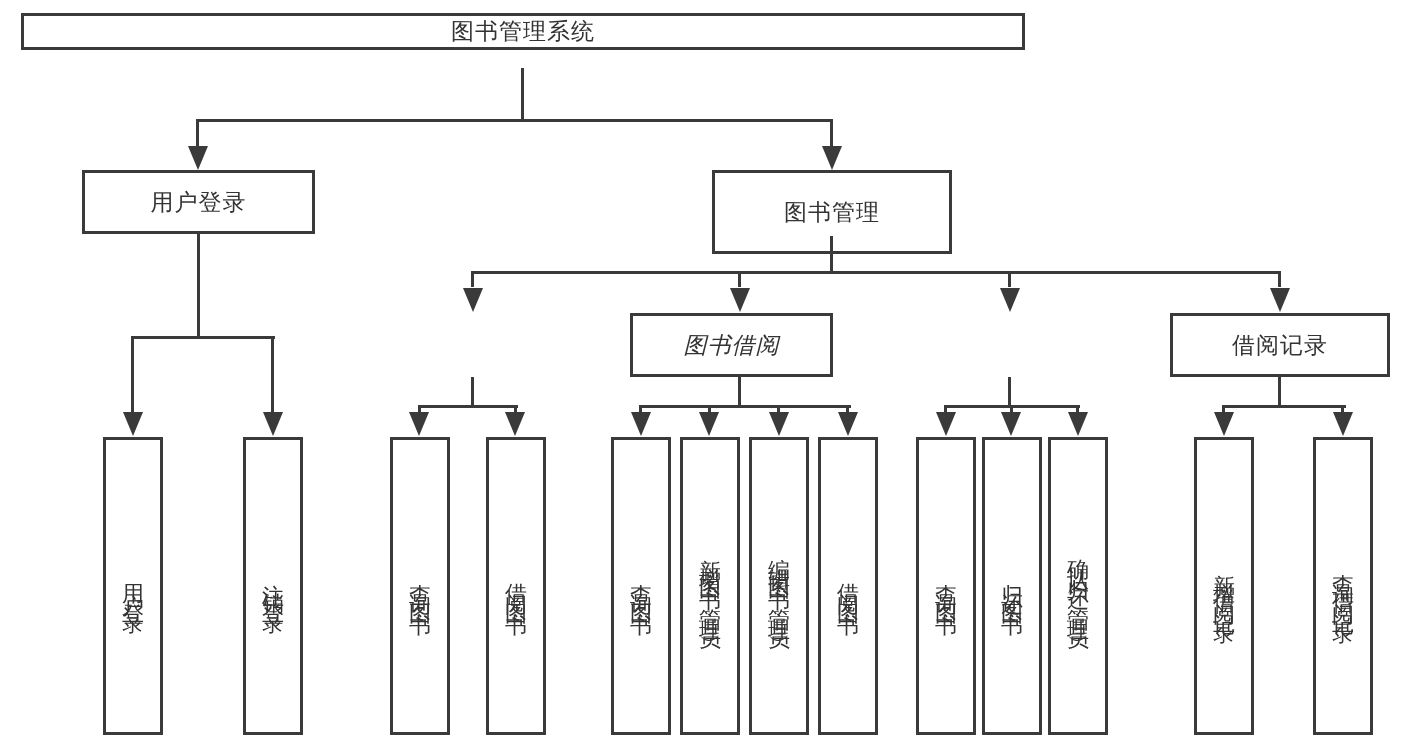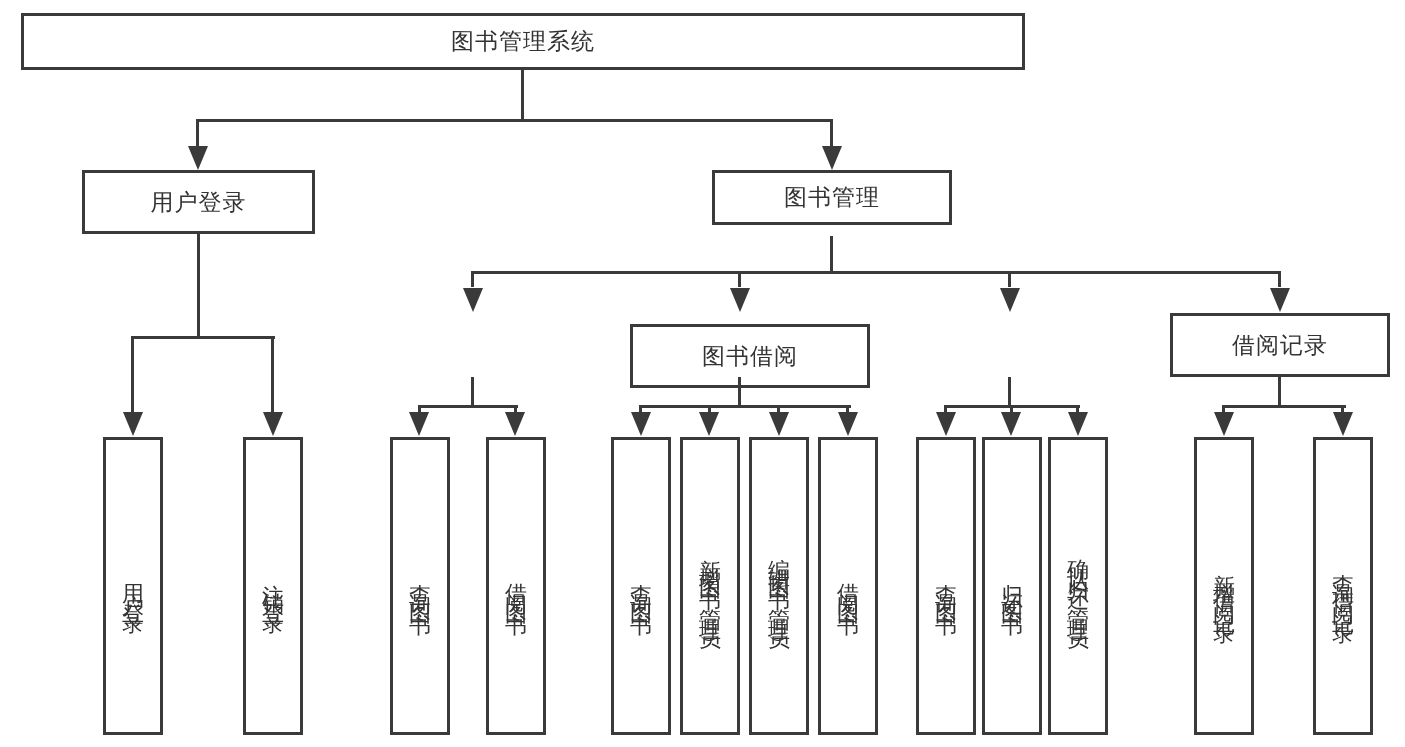--- a/index.html
+++ b/index.html
@@ -51,26 +51,26 @@
     z-index:10;
     letter-spacing:0.5px;
     white-space:nowrap;
   }
 </style>
 </head>
 <body>
 
 <div class="stage">
 
-  <div class="node" style="left:21px;top:13px;width:1004px;height:57px;">图书管理系统</div>
+  <div class="node" style="left:21px;top:13px;width:1004px;height:37px;">图书管理系统</div>
 
   <div class="node" style="left:82px;top:170px;width:233px;height:64px;">用户登录</div>
-  <div class="node" style="left:712px;top:170px;width:240px;height:55px;">图书管理</div>
+  <div class="node" style="left:712px;top:170px;width:240px;height:84px;">图书管理</div>
 
-  <div class="node" style="left:630px;top:324px;width:240px;height:64px;">图书借阅</div>
+  <div class="node" style="left:630px;top:313px;width:203px;height:64px;font-style:italic;">图书借阅</div>
   <div class="node" style="left:1170px;top:313px;width:220px;height:64px;text-align:center;">借阅记录</div>
 
   <div class="node v" style="left:103px;top:437px;width:60px;height:298px;">用户登录</div>
   <div class="node v" style="left:243px;top:437px;width:60px;height:298px;">注销登录</div>
 
   <div class="node v" style="left:390px;top:437px;width:60px;height:298px;">查询图书</div>
   <div class="node v" style="left:486px;top:437px;width:60px;height:298px;">借阅图书</div>
 
   <div class="node v" style="left:611px;top:437px;width:60px;height:298px;">查询图书</div>
   <div class="node v" style="left:680px;top:437px;width:60px;height:298px;">新增图书（管理员）</div>

